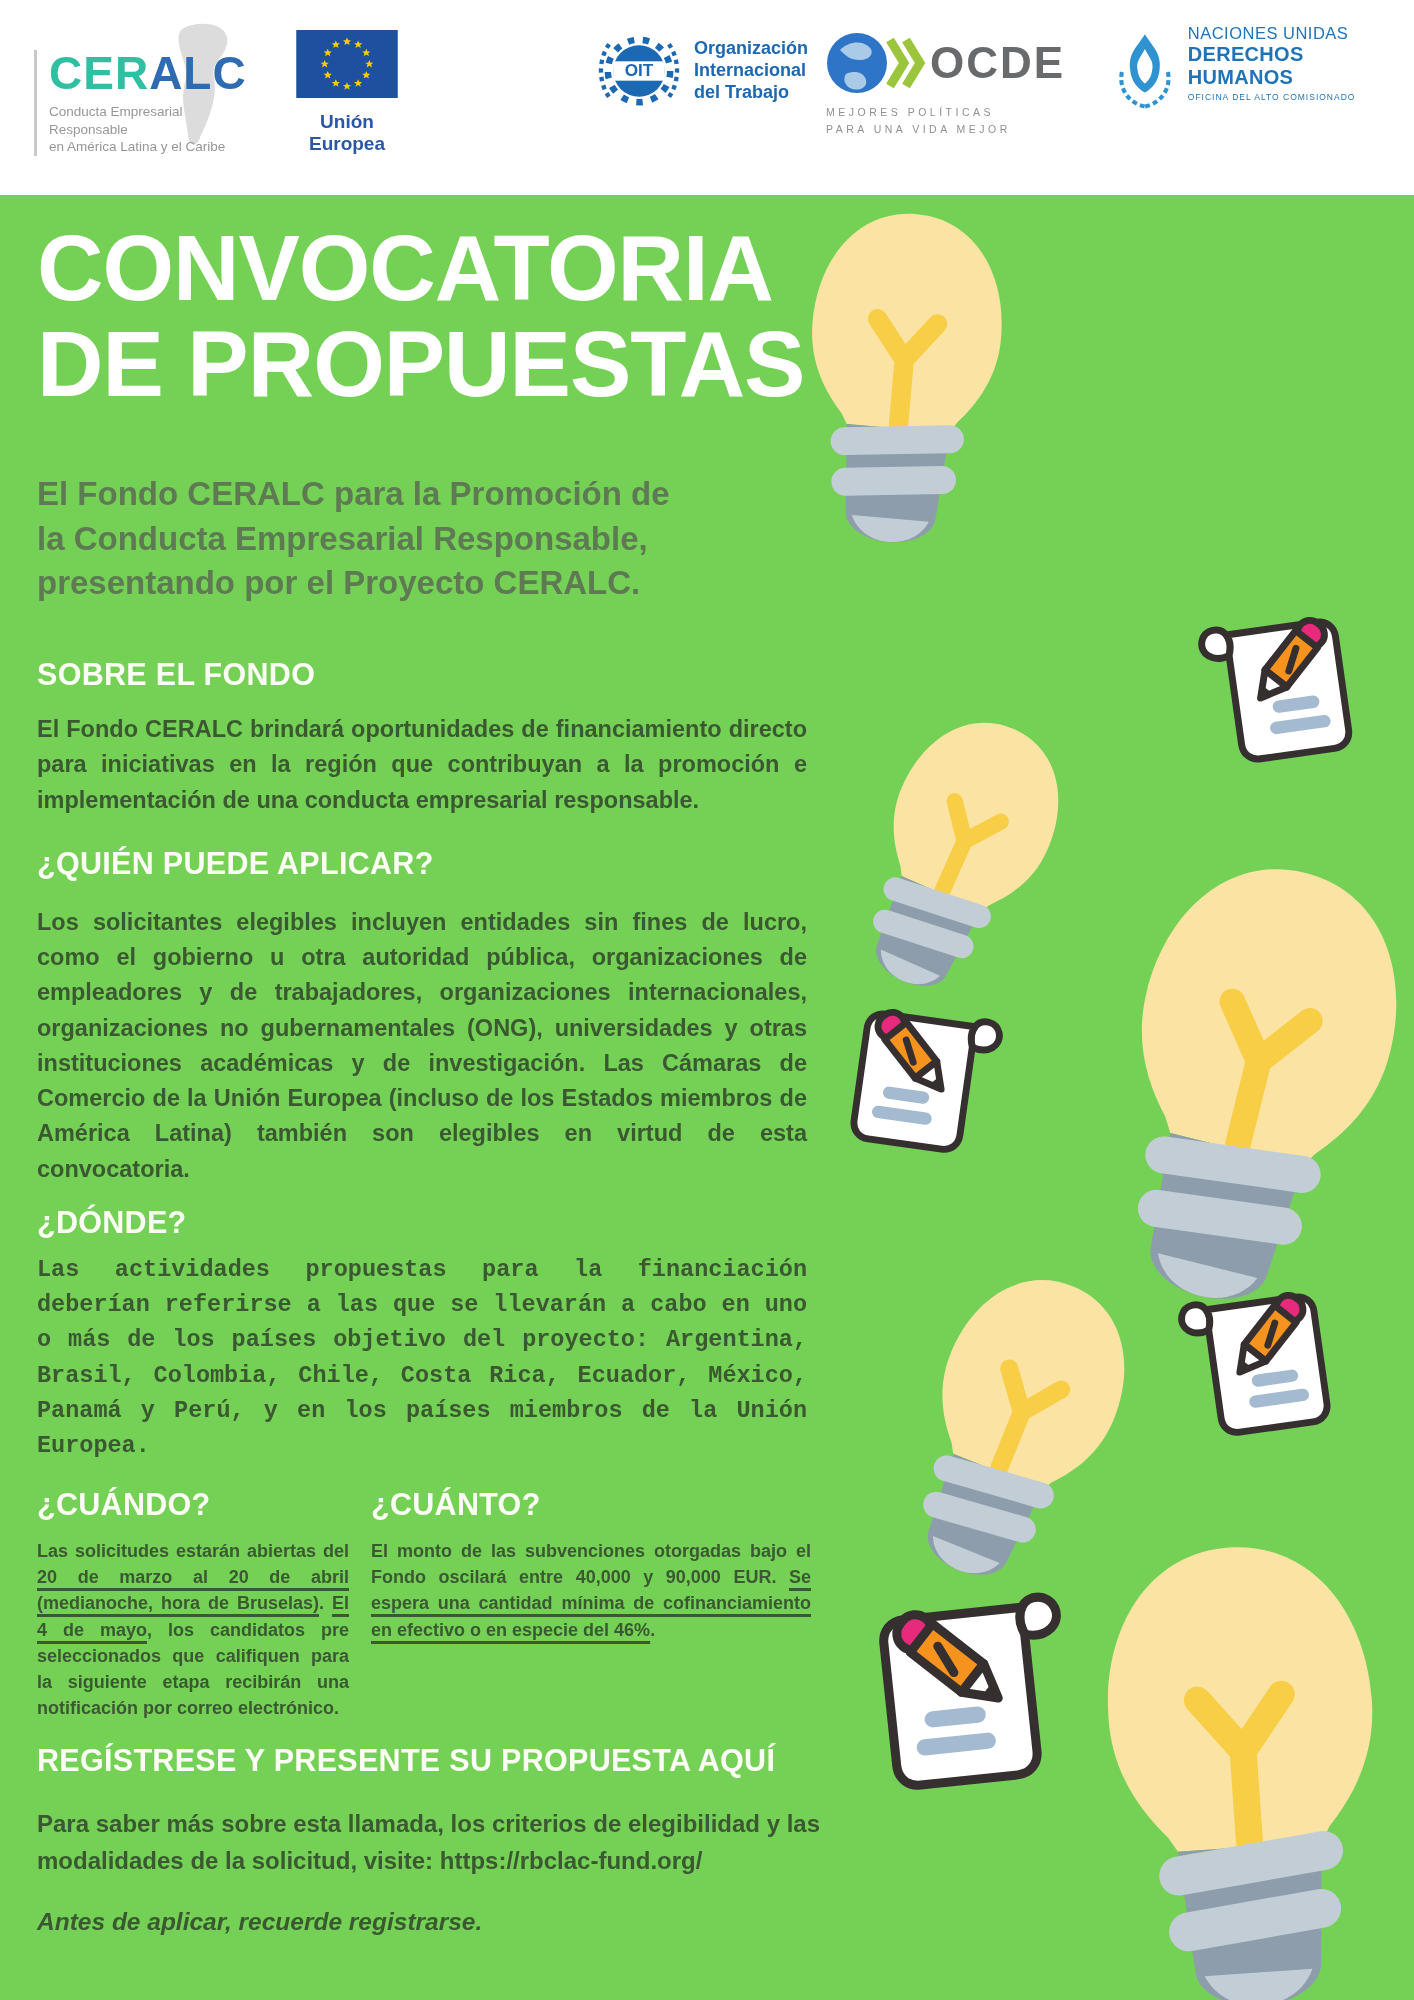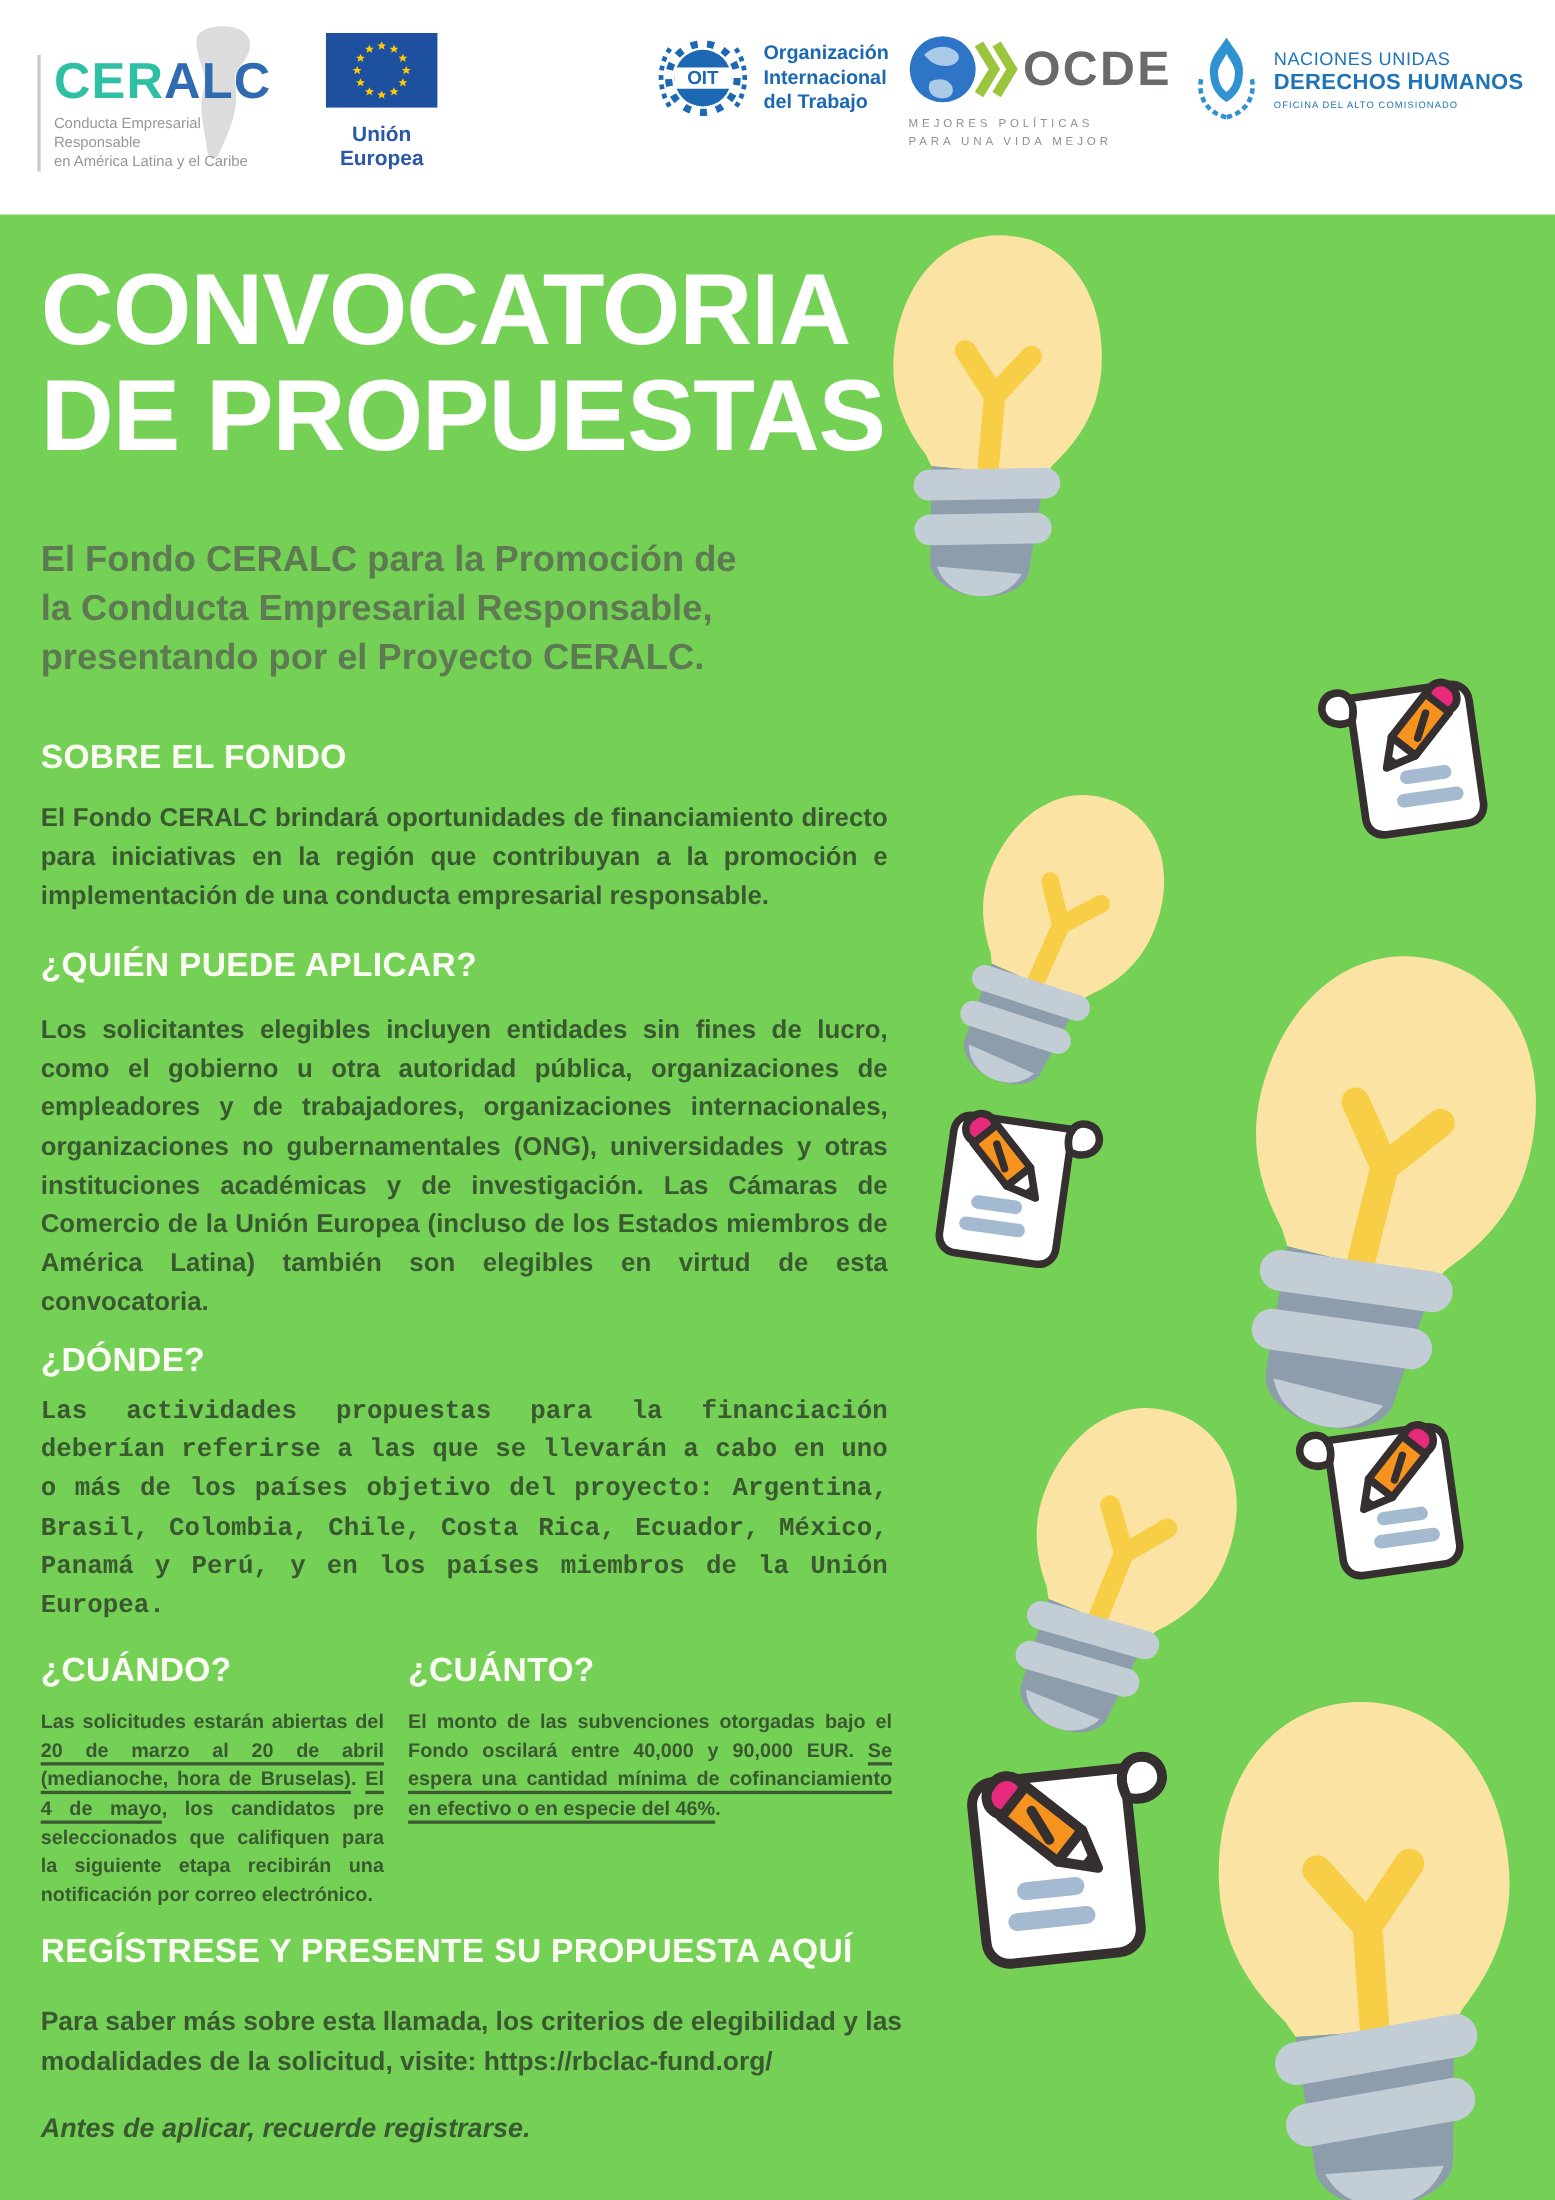--- a/index.html
+++ b/index.html
@@ -41,32 +41,32 @@
   .ceralc-word .p2{color:var(--ceralc-blue);}
   .ceralc-tag{margin-top:7px;font-size:13.5px;color:#979797;line-height:1.3;}
   .eu{left:292px;top:30px;width:110px;text-align:center;}
   .eu-label{margin-top:9px;font-size:19px;font-weight:bold;color:#2B57A7;}
   .oit{left:596px;top:28px;display:flex;align-items:center;}
   .oit-text{margin-left:12px;font-size:18px;font-weight:bold;color:var(--oit-blue);line-height:1.22;}
   .ocde{left:826px;top:30px;}
   .ocde-row{display:flex;align-items:center;}
   .ocde-word{font-size:44px;font-weight:bold;color:var(--ocde-gray);letter-spacing:2px;margin-left:4px;}
   .ocde-tag{margin-top:8px;font-size:10.5px;letter-spacing:3.5px;color:#8F9092;line-height:1.6;white-space:nowrap;}
-  .un{left:1082px;top:24px;display:flex;align-items:center;}
+  .un{left:1112px;top:24px;display:flex;align-items:flex-start;}
   .un-text{margin-left:10px;color:var(--un-text-blue);}
   .un-l1{font-size:16.5px;letter-spacing:0.5px;}
   .un-l2{font-size:20px;font-weight:bold;letter-spacing:0.3px;margin-top:0;}
   .un-l3{font-size:8.5px;font-weight:normal;letter-spacing:1px;margin-top:3px;}
 
   
   .green{position:absolute;left:0;top:195px;width:1414px;height:1805px;background:var(--background-green);overflow:hidden;}
   .illus{position:absolute;z-index:1;}
   .bulb-illus{aspect-ratio:100/162;}
   .pp-illus{aspect-ratio:1/1;}
-  .content{position:relative;z-index:2;padding:26px 0 0 37px;width:850px;}
+  .content{position:relative;z-index:2;padding:12px 0 0 37px;width:850px;}
 
   h1{color:#ffffff;font-size:92px;line-height:1.04;letter-spacing:-1px;font-weight:bold;margin-top:14px;}
   .subtitle{margin-top:60px;width:660px;font-size:33px;line-height:1.34;font-weight:bold;color:var(--subtitle-green);}
   h2{color:var(--heading-white);font-size:30.5px;letter-spacing:0.3px;font-weight:bold;}
   .h-fondo{margin-top:52px;}
   .h-quien{margin-top:28px;}
   .h-donde{margin-top:18px;}
   p.body{width:770px;font-size:23.5px;line-height:1.5;font-weight:bold;color:var(--text-dark-green);text-align:justify;}
   .p-fondo{margin-top:20px;}
   .p-quien{margin-top:24px;}

